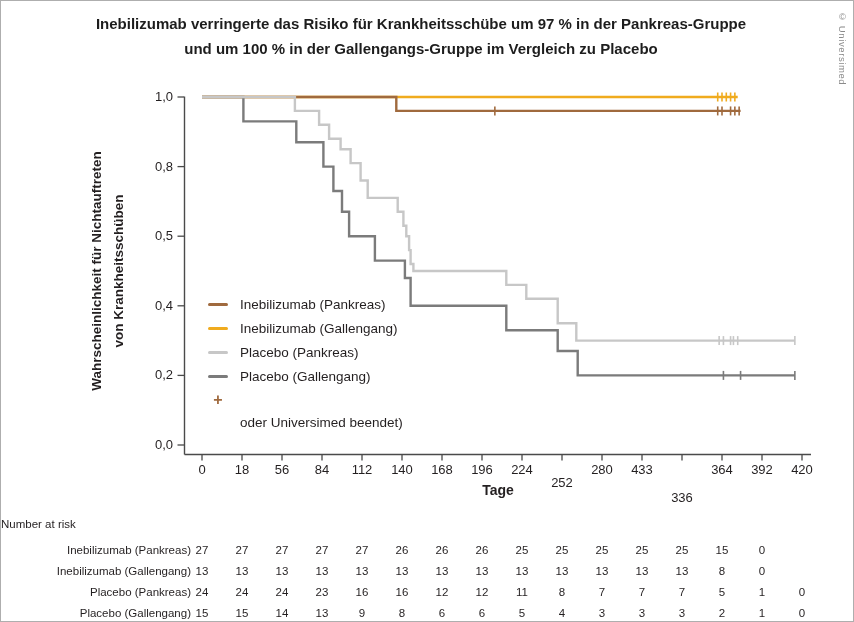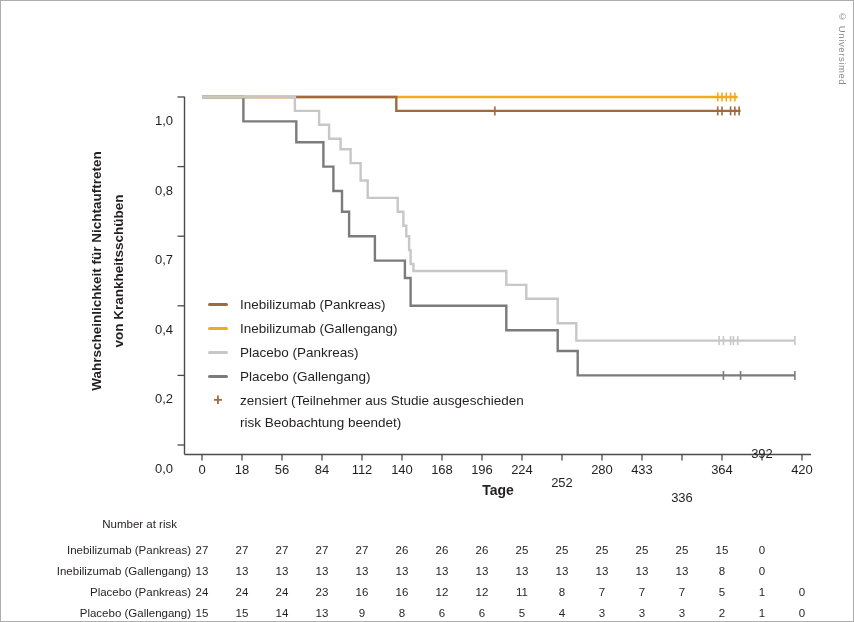--- a/index.html
+++ b/index.html
@@ -18,37 +18,39 @@
   .ylabel-wrap{
     position:absolute;left:-72px;top:247px;width:360px;height:46px;
     transform:rotate(-90deg);text-align:center;
   }
   .ylabel-line{font-size:13.5px;font-weight:700;line-height:22px;}
   .xlabel{
     position:absolute;left:397px;top:481px;width:200px;text-align:center;
     font-size:14px;font-weight:700;
   }
   .tick-label-x{position:absolute;width:44px;text-align:center;font-size:13px;}
-  .tick-label-y{position:absolute;width:46px;text-align:right;font-size:13px;margin-top:24px;}
+  .tick-label-y{position:absolute;width:46px;text-align:right;font-size:13px;}
   .legend{position:absolute;left:207px;top:291px;}
   .lg-row{display:flex;align-items:center;height:24px;}
   .lg-swatch{width:20px;height:3px;border-radius:1.5px;margin-right:12px;flex:none;}
   .lg-label{font-size:13.5px;}
   .lg-plus{width:20px;margin-right:12px;font-size:16px;font-weight:700;text-align:center;flex:none;}
   .lg-cens2{margin-left:32px;font-size:13.5px;line-height:22px;}
-  .risk-heading{position:absolute;left:0;top:517px;width:176px;text-align:right;font-size:11.5px;}
+  .risk-heading{position:absolute;left:0;top:517px;width:176px;font-size:11.5px;}
   .risk-label{position:absolute;left:0;width:190px;text-align:right;font-size:11.5px;}
   .risk-value{position:absolute;width:36px;text-align:center;font-size:11.5px;}
 </style>
 </head>
 <body>
 
 <div id="fig">
 
   <div class="title-block">
+    <div class="title-line">Inebilizumab verringerte das Risiko für Krankheitsschübe um 97 % in der Pankreas-Gruppe</div>
+    <div class="title-line">und um 100 % in der Gallengangs-Gruppe im Vergleich zu Placebo</div>
   </div>
 
   <div class="watermark">© Universimed</div>
 
   <svg id="plot-svg" viewBox="0 0 854 622">
     <g id="g-series">
         <path d="M201.0 96.0 L736.7 96.0" fill="none" stroke="#f0ab1e" stroke-width="2.4"></path>
         <path d="M201.0 96.0 L395.3 96.0 L395.3 109.9 L739.6 109.9" fill="none" stroke="#a06a3e" stroke-width="2.4"></path>
         <path d="M201.0 96.0 L242.4 96.0 L242.4 120.4 L295.3 120.4 L295.3 141.2 L322.4 141.2 L322.4 165.6 L332.4 165.6 L332.4 190.0 L341.0 190.0 L341.0 210.8 L348.1 210.8 L348.1 235.2 L373.9 235.2 L373.9 259.6 L403.9 259.6 L403.9 277.0 L409.6 277.0 L409.6 304.8 L505.3 304.8 L505.3 329.2 L556.7 329.2 L556.7 350.0 L576.7 350.0 L576.7 374.4 L793.9 374.4" fill="none" stroke="#7b7b7b" stroke-width="2.4"></path>
         <path d="M201.0 96.0 L293.9 96.0 L293.9 109.9 L318.1 109.9 L318.1 123.8 L328.1 123.8 L328.1 137.8 L339.6 137.8 L339.6 148.2 L349.6 148.2 L349.6 162.1 L359.6 162.1 L359.6 179.5 L366.7 179.5 L366.7 196.9 L396.7 196.9 L396.7 210.8 L402.4 210.8 L402.4 224.8 L405.3 224.8 L405.3 235.2 L408.1 235.2 L408.1 249.1 L409.6 249.1 L409.6 263.0 L412.4 263.0 L412.4 270.0 L505.3 270.0 L505.3 283.9 L525.3 283.9 L525.3 297.8 L556.7 297.8 L556.7 322.2 L575.3 322.2 L575.3 339.6 L793.9 339.6" fill="none" stroke="#c7c7c7" stroke-width="2.4"></path>
@@ -111,26 +113,26 @@
       <div class="tick-label-x" style="left: 339px; top: 461px; position: absolute;">112</div>
       <div class="tick-label-x" style="left: 379px; top: 461px; position: absolute;">140</div>
       <div class="tick-label-x" style="left: 419px; top: 461px; position: absolute;">168</div>
       <div class="tick-label-x" style="left: 459px; top: 461px; position: absolute;">196</div>
       <div class="tick-label-x" style="left: 499px; top: 461px; position: absolute;">224</div>
       <div class="tick-label-x" style="left: 539px; top: 461px; position: absolute; margin-top: 13px;">252</div>
       <div class="tick-label-x" style="left: 579px; top: 461px; position: absolute;">280</div>
       <div class="tick-label-x" style="left: 619px; top: 461px; position: absolute;">433</div>
       <div class="tick-label-x" style="left: 659px; top: 461px; position: absolute; margin-top: 28px;">336</div>
       <div class="tick-label-x" style="left: 699px; top: 461px; position: absolute;">364</div>
-      <div class="tick-label-x" style="left: 739px; top: 445px; position: absolute; text-align: center;">392</div>
+      <div class="tick-label-x" style="left: 739px; top: 461px; position: absolute; text-align: center;">392</div>
       <div class="tick-label-x" style="left: 779px; top: 461px; position: absolute;">420</div>
       <div class="tick-label-y" style="left: 126px; top: 436px; position: absolute;">0,0</div>
       <div class="tick-label-y" style="left: 126px; top: 366.4px; position: absolute;">0,2</div>
       <div class="tick-label-y" style="left: 126px; top: 296.8px; position: absolute;">0,4</div>
-      <div class="tick-label-y" style="left: 126px; top: 227.2px; position: absolute;">0,7</div>
+      <div class="tick-label-y" style="left: 126px; top: 227.2px; position: absolute;">0,5</div>
       <div class="tick-label-y" style="left: 126px; top: 157.6px; position: absolute;">0,8</div>
       <div class="tick-label-y" style="left: 126px; top: 88px; position: absolute;">1,0</div>
     </div>
 
   <div class="ylabel-wrap">
     <div class="ylabel-line">Wahrscheinlichkeit für Nichtauftreten</div>
     <div class="ylabel-line">von Krankheitsschüben</div>
   </div>
 
   <div class="xlabel">Tage</div>
@@ -147,23 +149,22 @@
     <div class="lg-row">
       <span class="lg-swatch" style="background: rgb(199, 199, 199);"></span>
       <span class="lg-label">Placebo (Pankreas)</span>
     </div>
     <div class="lg-row">
       <span class="lg-swatch" style="background: rgb(123, 123, 123);"></span>
       <span class="lg-label">Placebo (Gallengang)</span>
     </div>
     <div class="lg-row">
       <span class="lg-plus" id="lg-plus" style="color: rgb(160, 106, 62);">+</span>
-      <span class="lg-label">zensiert (Teilnehmer aus Studie ausgeschieden</span>
-    </div>
-    <div class="lg-cens2">risk Beobachtung beendet)</div>
+    </div>
+    <div class="lg-cens2">oder Universimed beendet)</div>
   </div>
 
   <div class="risk-heading">Number at risk</div>
   <div id="risk-table">
       <div class="risk-label" style="position: absolute; top: 543px;">Inebilizumab (Pankreas)</div>
       <div class="risk-value" style="position: absolute; top: 543px; left: 183px;">27</div>
       <div class="risk-value" style="position: absolute; top: 543px; left: 223px;">27</div>
       <div class="risk-value" style="position: absolute; top: 543px; left: 263px;">27</div>
       <div class="risk-value" style="position: absolute; top: 543px; left: 303px;">27</div>
       <div class="risk-value" style="position: absolute; top: 543px; left: 343px;">27</div>

